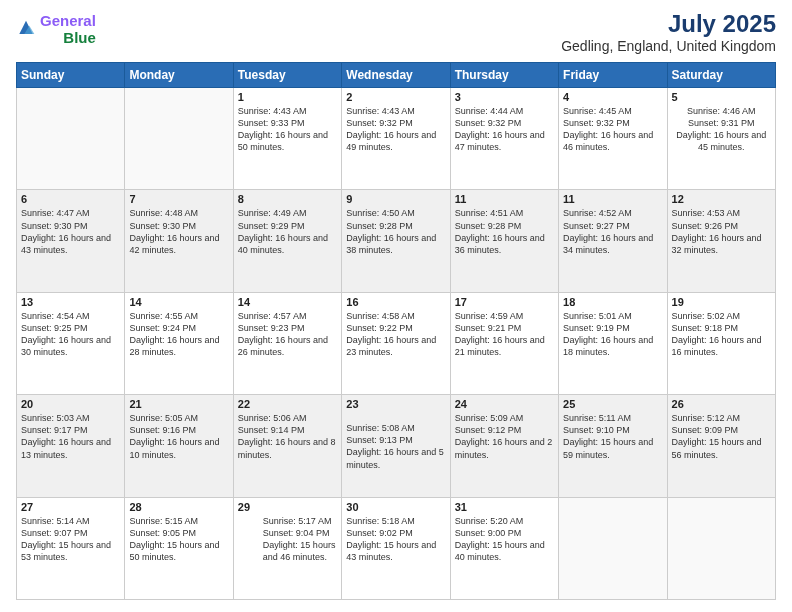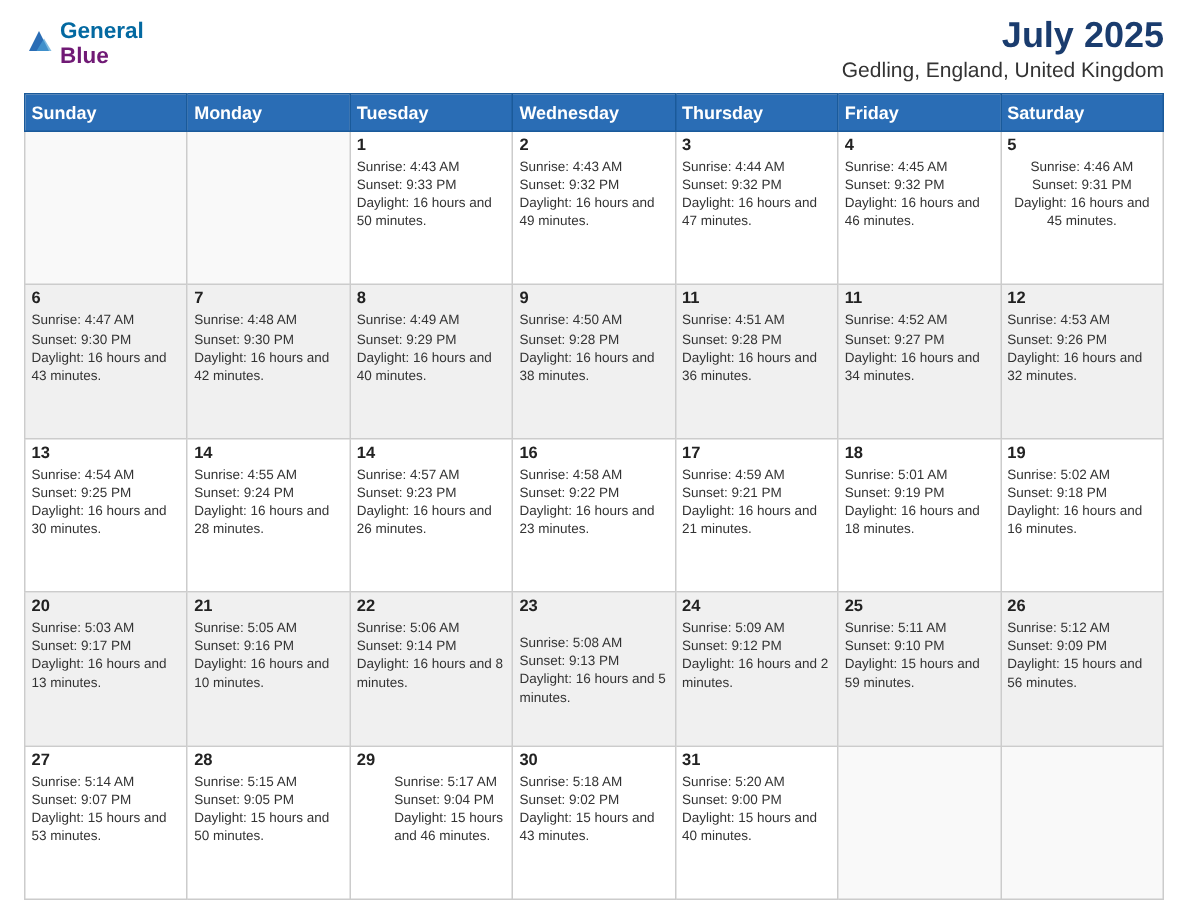--- a/index.html
+++ b/index.html
@@ -94,22 +94,22 @@
 <body>
 
 <div class="page">
   <div class="header">
     <div class="logo">
       <svg class="logo-icon" viewBox="0 0 24 24">
         <polygon points="12,2 20,18 4,18" fill="#2a6db5"></polygon>
         <polygon points="16,8 22,18 10,18" fill="#4a9fd4" opacity="0.7"></polygon>
       </svg>
       <div>
-        <div style="font-size:15px;font-weight:bold;color:#0369a1;">General</div>
-        <div style="font-size:15px;font-weight:bold;color:#701a75;">Blue</div>
+        <div style="font-size:15px;font-weight:bold;color:#8b5cf6;">General</div>
+        <div style="font-size:15px;font-weight:bold;color:#15803d;text-align:right;">Blue</div>
       </div>
     </div>
     <div class="header-right">
       <div class="month-title">July 2025</div>
       <div class="location">Gedling, England, United Kingdom</div>
     </div>
   </div>
 
   <table class="calendar">
     <thead>

